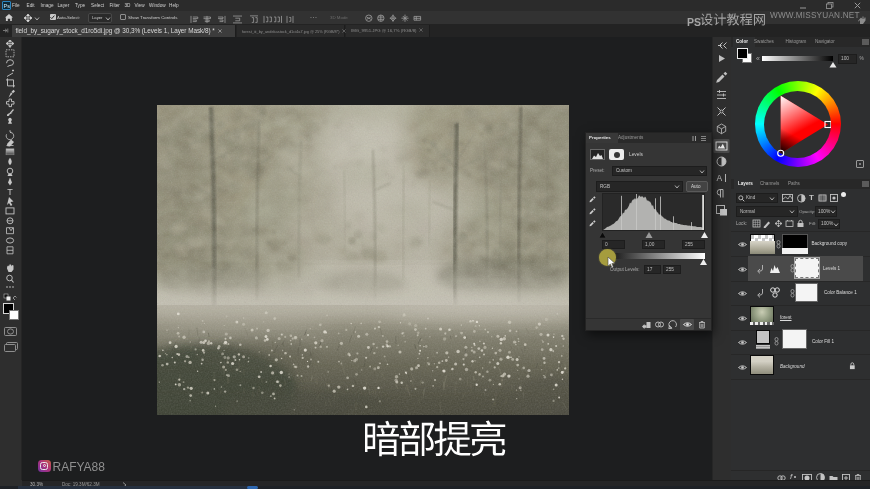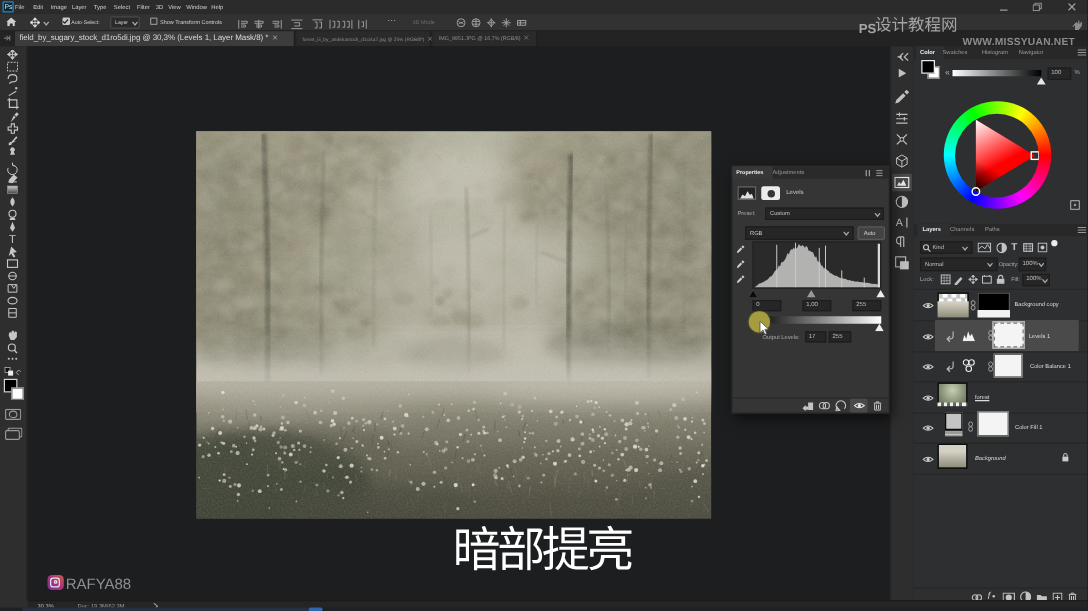--- a/index.html
+++ b/index.html
@@ -1941,21 +1941,21 @@
       <g transform="translate(13,0)">
         <g fill="#a6a6a6">
           <path d="M1.6 1.1C2.3 1.7 3.2 2.6 3.6 3.2L4.3 2.5C3.9 1.9 3 1.1 2.3 0.5ZM0.6 4.4V5.4H2.4V10.1C2.4 10.7 2 11.1 1.8 11.3C2 11.5 2.2 11.9 2.3 12.1C2.5 11.9 2.9 11.6 5.2 9.9C5.1 9.7 4.9 9.3 4.9 9L3.4 10.1V4.4ZM6.5 0.7V2.2C6.5 3.2 6.2 4.3 4.4 5.1C4.6 5.2 5 5.6 5.1 5.8C7 4.9 7.4 3.5 7.4 2.2V1.7H9.8V3.8C9.8 4.8 9.9 5.2 10.9 5.2C11 5.2 11.7 5.2 11.9 5.2C12.1 5.2 12.4 5.1 12.6 5.1C12.5 4.9 12.5 4.5 12.5 4.2C12.3 4.3 12 4.3 11.8 4.3C11.7 4.3 11.1 4.3 10.9 4.3C10.7 4.3 10.7 4.2 10.7 3.8V0.7ZM10.6 7C10.2 8.1 9.4 8.9 8.6 9.6C7.7 8.9 7 8 6.5 7ZM5.1 6.1V7H5.8L5.6 7.1C6.1 8.3 6.9 9.4 7.8 10.2C6.8 10.9 5.7 11.3 4.5 11.5C4.7 11.8 4.9 12.2 5 12.4C6.3 12.1 7.5 11.6 8.5 10.8C9.5 11.6 10.7 12.1 12.1 12.4C12.2 12.2 12.5 11.8 12.7 11.6C11.4 11.3 10.3 10.8 9.3 10.2C10.5 9.2 11.4 8 11.9 6.3L11.3 6.1L11.1 6.1Z"></path>
           <path d="M15 1.1C15.7 1.7 16.7 2.6 17.1 3.2L17.8 2.5C17.3 1.9 16.4 1.1 15.7 0.5ZM13.8 4.4V5.4H15.9V10.1C15.9 10.7 15.5 11.1 15.2 11.2C15.4 11.4 15.7 11.9 15.8 12.2C16 11.9 16.4 11.6 18.9 9.8C18.8 9.6 18.6 9.2 18.5 8.9L16.9 10.1V4.4ZM21.5 0.3V4.6H18.1V5.7H21.5V12.4H22.5V5.7H25.9V4.6H22.5V0.3Z"></path>
           <path d="M34.7 0.3C34.4 2.5 33.7 4.6 32.7 6L32.2 5.6L32 5.7H30.6C30.9 5.3 31.2 5 31.5 4.7H33.3V3.8H32.1C32.7 2.9 33.2 1.9 33.6 0.8L32.7 0.6C32.3 1.8 31.7 2.8 31 3.8H30.1V2.5H31.8V1.6H30.1V0.3H29.2V1.6H27.5V2.5H29.2V3.8H26.9V4.7H30.3C30 5 29.7 5.4 29.3 5.7H28V6.5H28.3C27.9 6.8 27.4 7.1 26.8 7.4C27 7.6 27.4 8 27.5 8.2C28.4 7.7 29.1 7.1 29.8 6.5H31.2C30.8 6.9 30.2 7.4 29.7 7.7V8.6L26.9 8.9L27 9.8L29.7 9.5V11.3C29.7 11.5 29.7 11.5 29.5 11.5C29.3 11.5 28.8 11.6 28.1 11.5C28.2 11.8 28.4 12.1 28.4 12.4C29.3 12.4 29.8 12.4 30.2 12.2C30.6 12.1 30.7 11.9 30.7 11.4V9.4L33.4 9.1V8.2L30.7 8.5V7.9C31.4 7.4 32.1 6.8 32.7 6.2C32.9 6.3 33.2 6.6 33.4 6.8C33.7 6.3 34 5.8 34.3 5.2C34.6 6.6 35 7.8 35.5 8.9C34.7 10 33.7 10.9 32.3 11.6C32.5 11.8 32.8 12.2 32.9 12.4C34.2 11.8 35.2 10.9 36 9.9C36.6 11 37.5 11.8 38.5 12.4C38.6 12.1 39 11.8 39.2 11.6C38.1 11 37.3 10.1 36.6 8.9C37.4 7.5 37.9 5.8 38.2 3.6H39.1V2.7H35.2C35.4 2 35.6 1.2 35.7 0.4ZM34.9 3.6H37.2C37 5.3 36.6 6.7 36.1 7.9C35.5 6.6 35.2 5.2 34.9 3.6Z"></path>
           <path d="M46.6 1.7H50.6V4.1H46.6ZM45.7 0.8V5H51.6V0.8ZM45.5 8.6V9.5H48.1V11.2H44.6V12.1H52.3V11.2H49.1V9.5H51.7V8.6H49.1V7H52V6.1H45.2V7H48.1V8.6ZM44.4 0.4C43.4 0.9 41.6 1.3 40.2 1.5C40.3 1.7 40.4 2.1 40.5 2.3C41.1 2.2 41.7 2.1 42.4 2V4H40.2V4.9H42.3C41.7 6.4 40.8 8.1 40 9.1C40.1 9.3 40.4 9.7 40.5 10C41.2 9.2 41.9 7.9 42.4 6.5V12.4H43.4V6.7C43.8 7.2 44.4 8 44.6 8.3L45.2 7.6C44.9 7.2 43.8 6.1 43.4 5.7V4.9H45V4H43.4V1.7C44 1.6 44.6 1.4 45.1 1.2Z"></path>
           <path d="M55.4 4.3C56 5 56.6 5.9 57.2 6.7C56.7 8.1 56 9.3 55.1 10.2C55.3 10.3 55.7 10.6 55.8 10.7C56.6 9.9 57.3 8.8 57.8 7.6C58.2 8.2 58.6 8.8 58.8 9.3L59.5 8.6C59.2 8.1 58.7 7.4 58.2 6.6C58.5 5.5 58.8 4.3 59 3L58.1 2.9C58 3.9 57.8 4.8 57.5 5.7C57 5 56.5 4.3 56 3.7ZM59.2 4.3C59.8 5 60.4 5.9 61 6.7C60.5 8.2 59.7 9.4 58.8 10.3C59 10.4 59.4 10.7 59.5 10.9C60.4 10 61 8.9 61.6 7.7C62 8.4 62.4 9.1 62.7 9.7L63.3 9.1C63 8.4 62.5 7.5 61.9 6.6C62.3 5.5 62.6 4.3 62.8 3L61.9 2.9C61.7 3.9 61.5 4.8 61.3 5.7C60.8 5 60.3 4.4 59.8 3.8ZM54 1.1V12.4H55V2H63.9V11.1C63.9 11.3 63.8 11.4 63.5 11.4C63.3 11.4 62.4 11.4 61.6 11.4C61.7 11.7 61.9 12.1 61.9 12.4C63.1 12.4 63.8 12.4 64.3 12.2C64.7 12 64.9 11.7 64.9 11.1V1.1Z"></path>
         </g>
       </g>
     </svg>
-    <div class="abs" style="left:770px;top:29px;font-size:8.2px;font-weight:bold;color:#8c8c8c;letter-spacing:.2px">WWW.MISSYUAN.NET</div>
+    <div class="abs" style="left:770px;top:11px;font-size:8.2px;font-weight:normal;color:#8c8c8c;letter-spacing:.2px">WWW.MISSYUAN.NET</div>
     <svg class="abs" style="left:857px;top:14.5px" width="9" height="10" viewBox="0 0 9 10">
       <path d="M3 9V5L1.5 6.5 1 6l3-3.5L5.5 4V1.5h1V4l1-.5V2.5h1V5.5L6 9z" fill="#8c8c8c"></path>
     </svg>
     <div class="abs" style="left:0;top:480px;width:870px;height:9px;background:#252526;border-top:1px solid #1b1b1b"></div>
     <div class="abs" style="left:0;top:480px;width:22px;height:9px;background:#2e2e2e"></div>
     <div class="abs" style="left:30px;top:481.5px;font-size:4.6px;color:#b8b8b8">30,3%</div>
     <div class="abs" style="left:62px;top:481.5px;font-size:4.6px;color:#9a9a9a">Doc: 19,3M/62,3M</div>
     <svg class="abs" style="left:122px;top:481.5px" width="5" height="6" viewBox="0 0 5 6">
       <path d="M1 .5l3 2.5 -3 2.5" stroke="#9a9a9a" stroke-width=".9" fill="none"></path>
     </svg>

